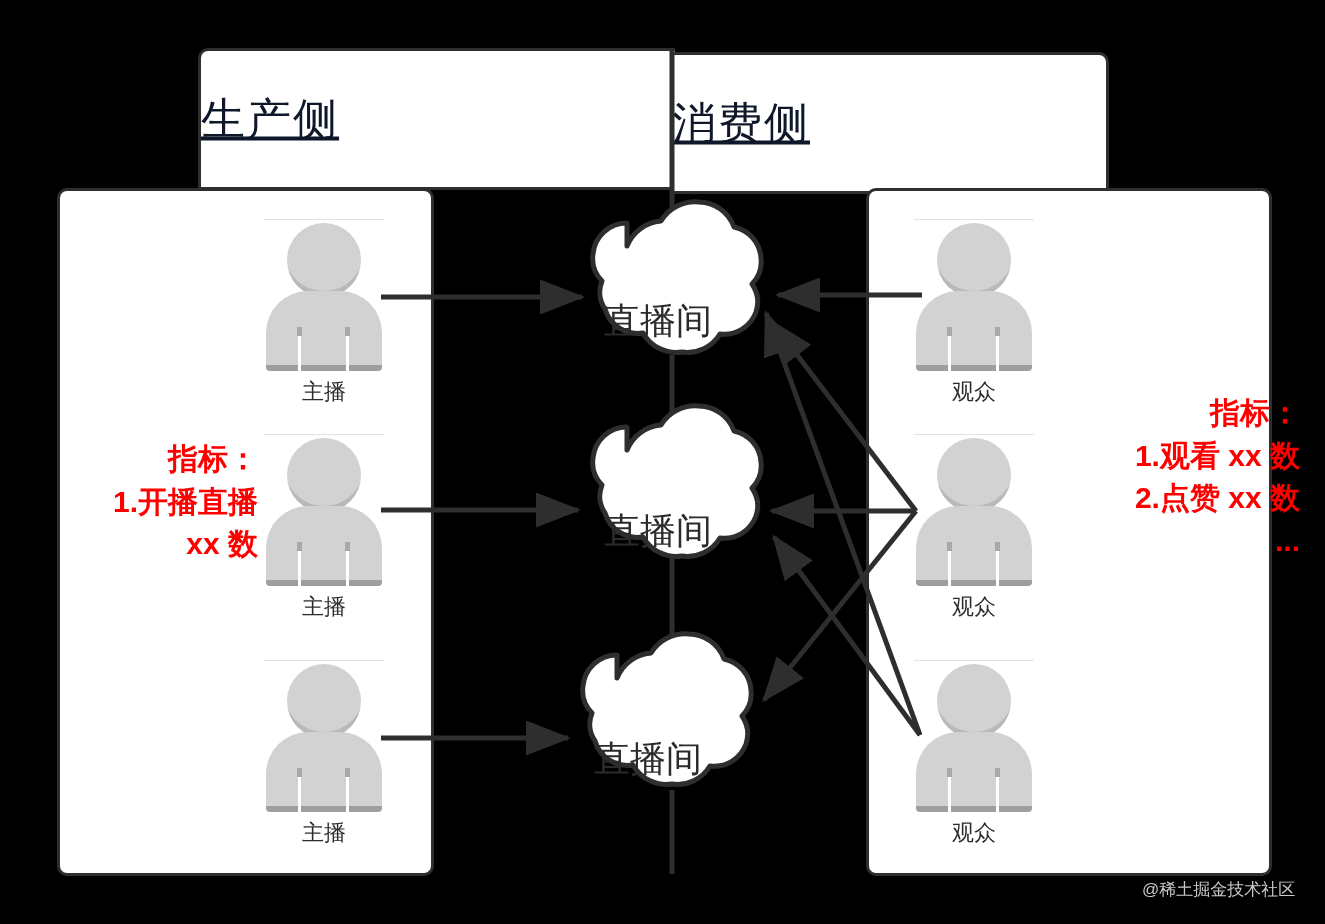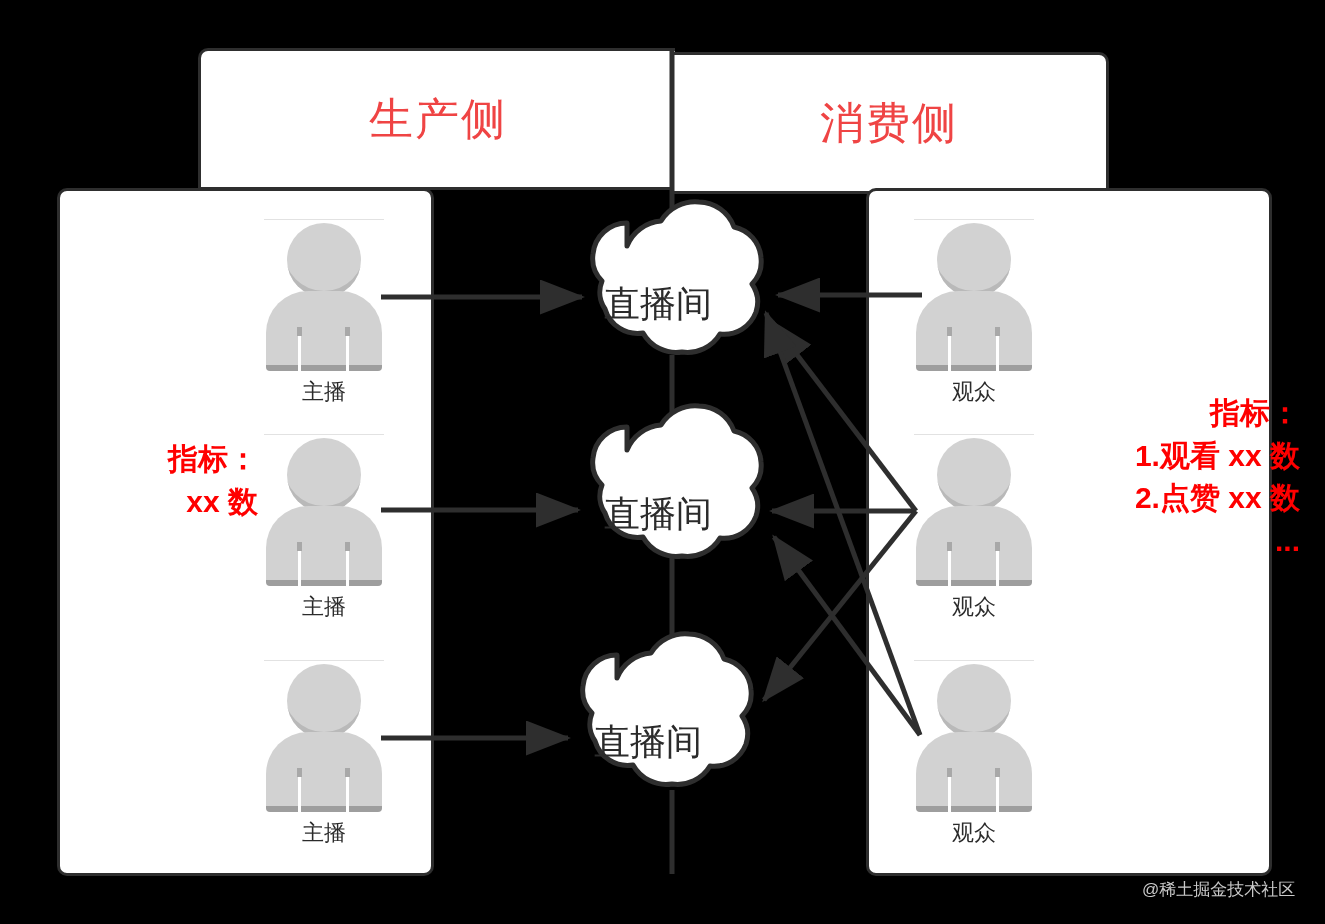--- a/index.html
+++ b/index.html
@@ -25,25 +25,26 @@
   #panel-produce-header { left: 198px; top: 48px; width: 477px; height: 142px; border-radius: 10px 0 0 0; border-right: none; }
   #panel-consume-header { left: 672px; top: 52px; width: 437px; height: 142px; border-radius: 0 10px 0 0; border-left: none; }
   #panel-produce-body   { left: 57px;  top: 188px; width: 377px; height: 688px; border-radius: 10px; }
   #panel-consume-body   { left: 866px; top: 188px; width: 406px; height: 688px; border-radius: 10px; }
 
   .panel-title {
     position: absolute;
     width: 100%;
     top: 50%;
     transform: translateY(-50%);
-    text-align: center;
+    text-align: left;
     font-size: 44px;
-    color: #ef4444;
+    color: #0f172a;
     letter-spacing: 2px;
     user-select: none;
+    text-decoration: underline;
   }
 
   .person {
     position: absolute;
     width: 128px;
     text-align: center;
   }
   .person .avatar {
     position: relative;
     width: 128px;
@@ -102,20 +103,21 @@
     color: #2b2b2b;
     user-select: none;
   }
 
   .cloud-label {
     position: absolute;
     font-size: 36px;
     color: #2b2b2b;
     white-space: nowrap;
     user-select: none;
+    margin-top: 17px;
   }
 
   .metrics {
     position: absolute;
     color: #ff0000;
     font-size: 30px;
     font-weight: bold;
     line-height: 1.42;
     text-align: right;
     user-select: none;
@@ -268,20 +270,21 @@
       <div class="head"></div>
       <div class="body"></div>
       <div class="seam left"></div>
       <div class="seam right"></div>
     </div>
     <div class="label">观众</div>
   </div>
 
   <div class="metrics" id="metrics-left">
     <div class="line">指标：</div>
+    <div class="line">1.开播直播</div>
     <div class="line">xx 数</div>
   </div>
 
   <div class="metrics" id="metrics-right">
     <div class="line">指标：</div>
     <div class="line">1.观看 xx 数</div>
     <div class="line">2.点赞 xx 数</div>
     <div class="line">...</div>
   </div>
 

